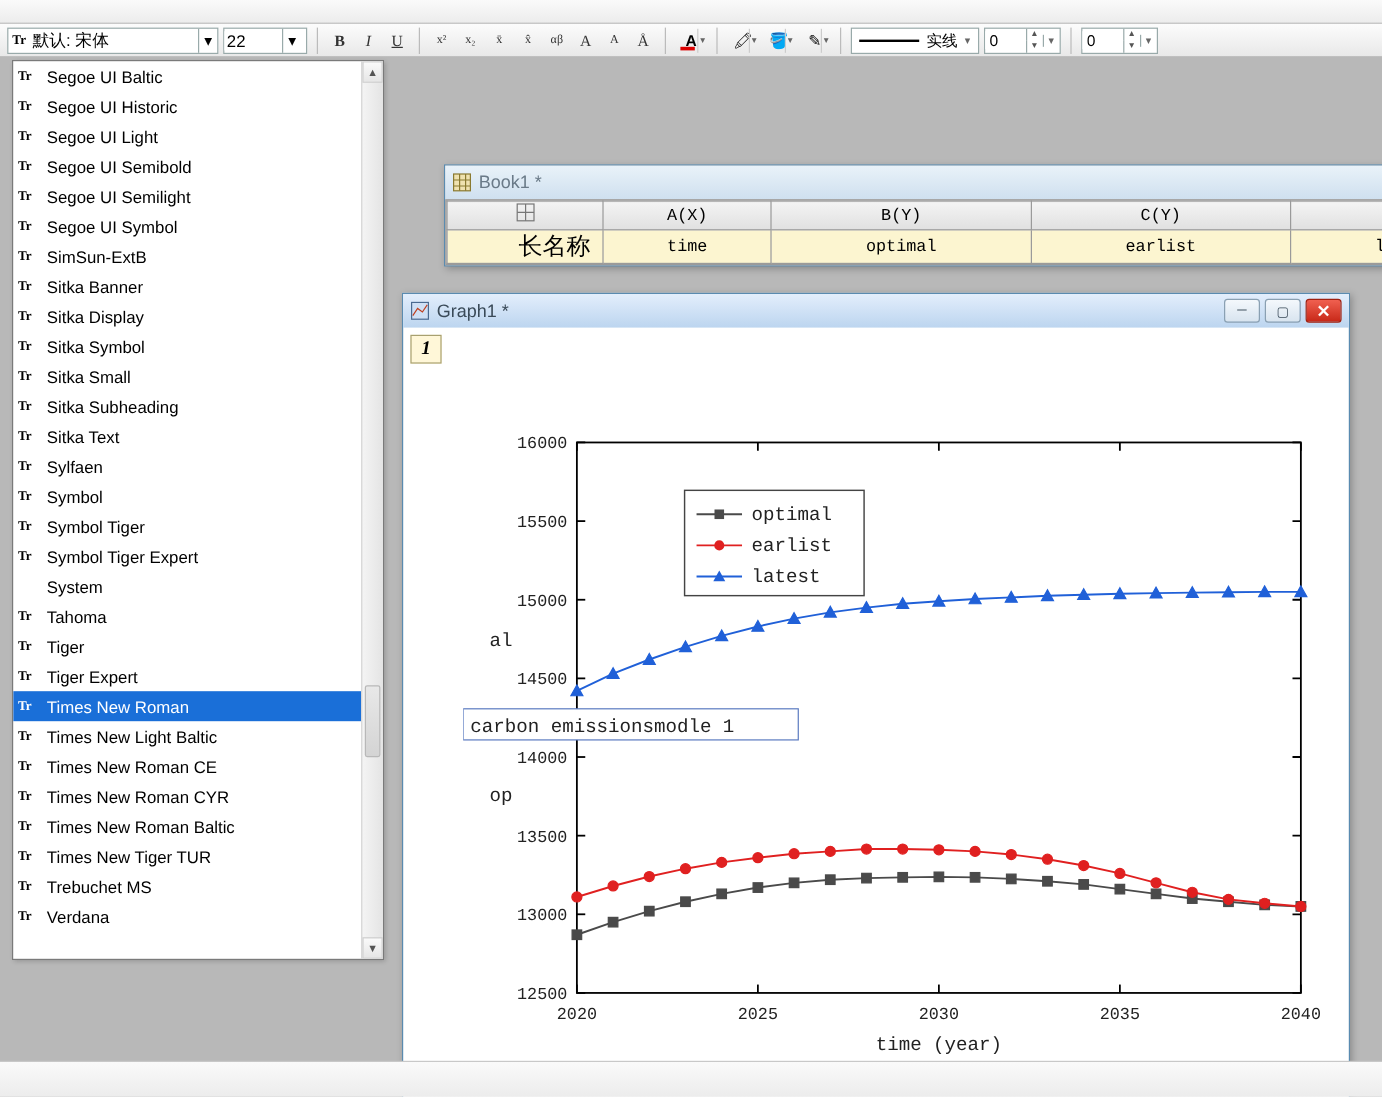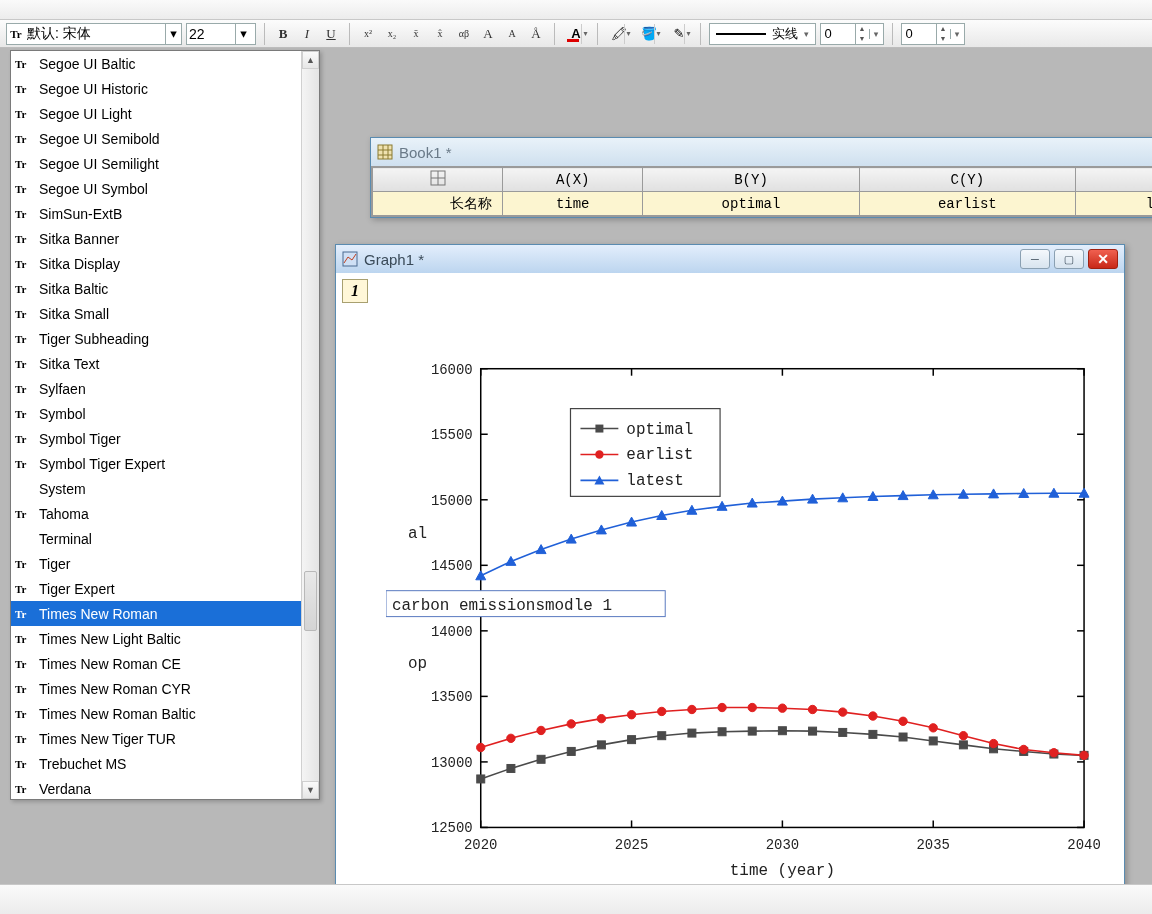--- a/index.html
+++ b/index.html
@@ -47,21 +47,21 @@
   
   .win { position:absolute; border:1px solid #5a8bb0; box-shadow: 2px 2px 6px rgba(0,0,0,.25); }
   .win .titlebar { height:28px; background:linear-gradient(#e9f2f9,#cfe0ef); display:flex; align-items:center; padding:0 6px; gap:6px; font-size:15px; color:#6a7a88; }
   .win .titlebar .icon { width:16px; height:16px; }
   .win.book { left:370px; top:100px; width:899px;margin-top:37px; }
   .booktable { background:#e5e5e5; border:1px solid #9a9a9a; }
   .booktable table { border-collapse:collapse; width:100%; }
   .booktable td, .booktable th { border:1px solid #9a9a9a; height:24px; padding:0 6px; text-align:center; font-family:"Courier New", monospace; font-size:14px; }
   .booktable th { background:linear-gradient(#f4f4f4,#e0e0e0); font-weight:normal;}
   .booktable .corner { width:130px; background:linear-gradient(#f4f4f4,#e0e0e0);}
-  .booktable td.lab { background:linear-gradient(#f4f4f4,#e0e0e0); text-align:right; padding-right:10px; font-family:Liberation Mono, monospace; font-size:14px;}
+  .booktable td.lab { background:linear-gradient(#f4f4f4,#e0e0e0); text-align:right; padding-right:10px; font-family:Liberation Mono, monospace; font-size:20px;}
   .booktable tr.datarow td { background:#fcf5d0; }
 
   
   .win.graph { left:335px; top:244px; width:790px; height:740px; background:#fff;}
   .win.graph .titlebar { background:linear-gradient(#e3eefc,#bcd5ef); color:#3a4a58;}
   .winbtns { margin-left:auto; display:flex; gap:4px;}
   .winbtn { width:30px; height:20px; border:1px solid #8aa0b2; border-radius:3px; background:linear-gradient(#f4f8fc,#d8e4ef); display:flex; align-items:center; justify-content:center; font-size:11px; cursor:pointer;}
   .winbtn.close { background:linear-gradient(#f06050,#c82818); border-color:#a02010; color:#fff; font-weight:bold; font-size:14px;}
   .win.graph .layerbadge { position:absolute; left:6px; top:34px; width:26px; height:24px; background:#fff7d8; border:1px solid #a8a070; display:flex; align-items:center; justify-content:center; font-weight:bold; font-size:16px; font-style:italic; font-family:"Times New Roman",serif;}
 
@@ -368,29 +368,29 @@
       <div class="item">
         <span class="tt">Tr</span>
         <span>Sitka Banner</span>
       </div>
       <div class="item">
         <span class="tt">Tr</span>
         <span>Sitka Display</span>
       </div>
       <div class="item">
         <span class="tt">Tr</span>
-        <span>Sitka Baltic</span>
+        <span>Sitka Symbol</span>
       </div>
       <div class="item">
         <span class="tt">Tr</span>
         <span>Sitka Small</span>
       </div>
       <div class="item">
         <span class="tt">Tr</span>
-        <span>Tiger Subheading</span>
+        <span>Sitka Subheading</span>
       </div>
       <div class="item">
         <span class="tt">Tr</span>
         <span>Sitka Text</span>
       </div>
       <div class="item">
         <span class="tt">Tr</span>
         <span>Sylfaen</span>
       </div>
       <div class="item">
@@ -404,23 +404,20 @@
       <div class="item">
         <span class="tt">Tr</span>
         <span>Symbol Tiger Expert</span>
       </div>
       <div class="item indent">
         <span>System</span>
       </div>
       <div class="item">
         <span class="tt">Tr</span>
         <span>Tahoma</span>
-      </div>
-      <div class="item indent">
-        <span>Terminal</span>
       </div>
       <div class="item">
         <span class="tt">Tr</span>
         <span>Tiger</span>
       </div>
       <div class="item">
         <span class="tt">Tr</span>
         <span>Tiger Expert</span>
       </div>
       <div class="item sel">

